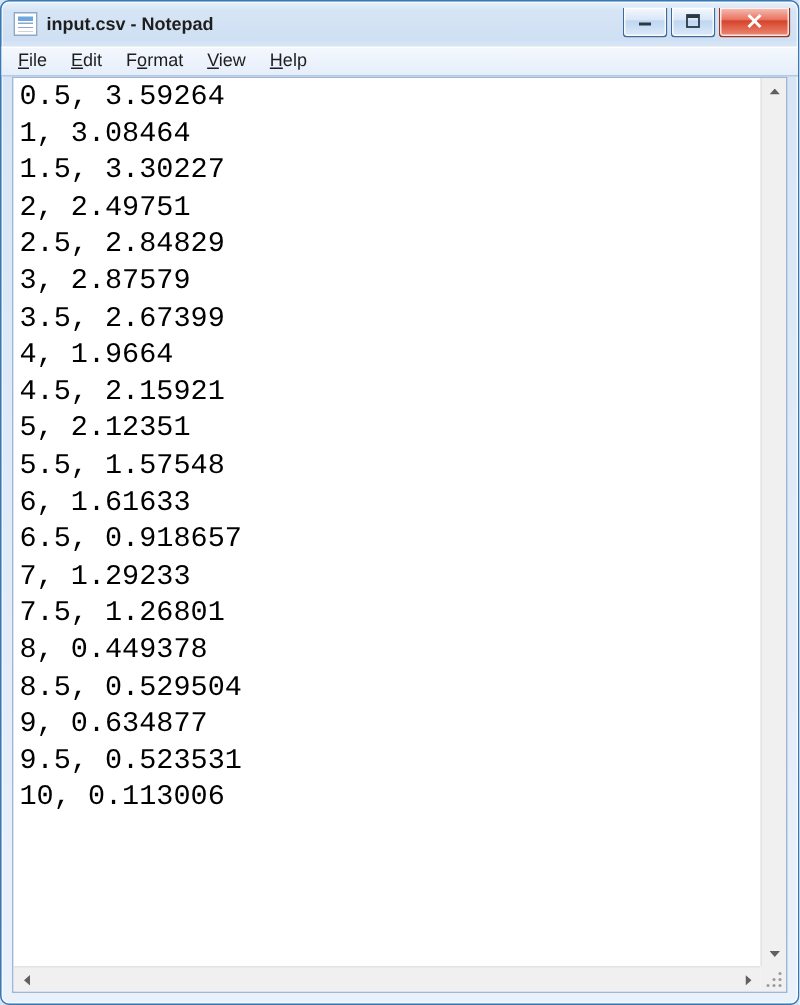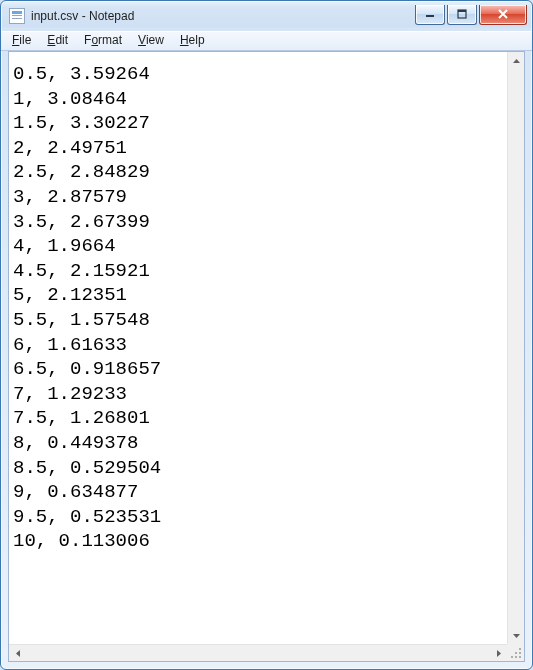--- a/index.html
+++ b/index.html
@@ -23,20 +23,21 @@
     display: flex;
     flex-direction: column;
     box-shadow: inset 0 0 0 1px #ffffffaa;
   }
   .titlebar {
     height: 30px;
     display: flex;
     align-items: center;
     padding: 0 2px 0 8px;
     gap: 6px;
+    font-weight: bold;
   }
   .titlebar .app-icon {
     width: 16px; height: 16px;
     background: #fff;
     border: 1px solid #8fa8c7;
     position: relative;
   }
   .titlebar .app-icon::before {
     content: "";
     position: absolute;
@@ -104,21 +105,21 @@
     flex-direction: column;
   }
   .editwrap {
     flex: 1;
     position: relative;
     overflow: hidden;
   }
   .editor {
     position: absolute;
     top: 0; left: 0; right: 17px; bottom: 17px;
-    padding: 10px 4px;
+    padding: 0 4px;
     font-family: Consolas, "Courier New", monospace;
     font-size: 19px;
     line-height: 24.6px;
     color: #000;
     white-space: pre;
     overflow: hidden;
     border: none;
     outline: none;
     resize: none;
     background: #fff;

